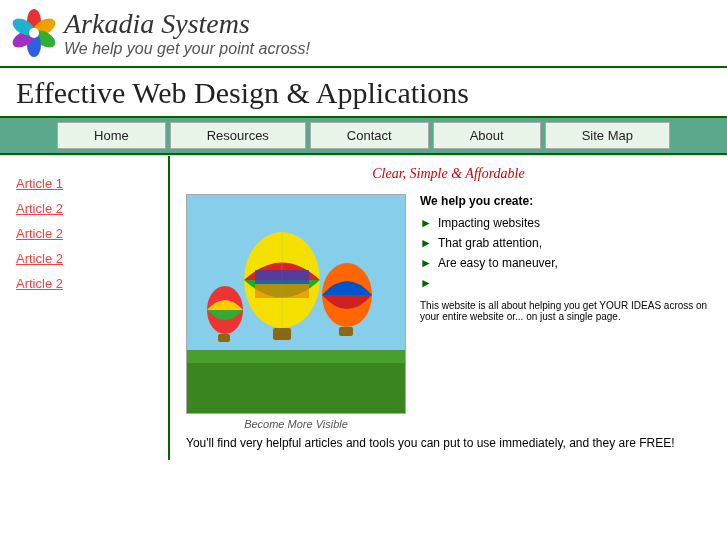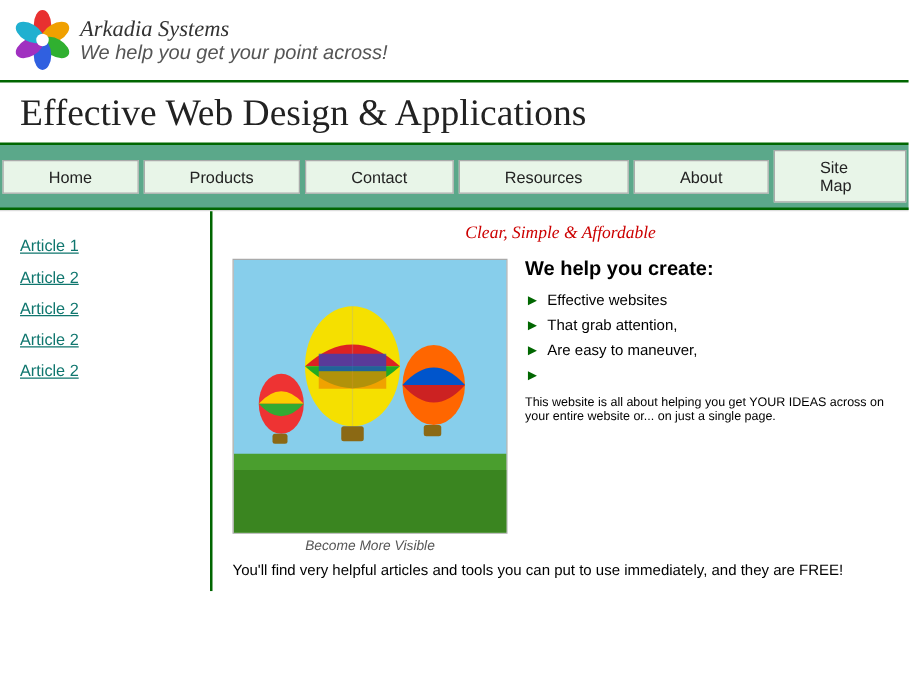--- a/index.html
+++ b/index.html
@@ -10,21 +10,21 @@
       display: flex;
       align-items: center;
       padding: 8px 10px;
       border-bottom: 2px solid #006600;
     }
     #logo-area {
       display: flex;
       flex-direction: column;
     }
     #company-name {
-      font-size: 18px;
+      font-size: 28px;
       font-style: italic;
       color: #333;
       font-family: Georgia, serif;
     }
     #tagline {
       font-size: 16px;
       font-style: italic;
       color: #555;
     }
 
@@ -69,21 +69,21 @@
 
     
     #sidebar {
       width: 170px;
       min-width: 170px;
       border-right: 2px solid #006600;
       padding: 20px 10px 10px 16px;
     }
     .sidebar-link {
       display: block;
-      color: #0f766e;
+      color: #ef4444;
       text-decoration: underline;
       margin-bottom: 10px;
       cursor: pointer;
       font-size: 13px;
     }
 
     
     #content {
       flex: 1;
       padding: 10px 16px 10px 16px;
@@ -128,21 +128,21 @@
     }
 
     #right-section {
       flex: 1;
       font-size: 13px;
     }
 
     #we-help {
       font-weight: bold;
       margin-bottom: 8px;
-      font-size: 16px;
+      font-size: 12px;
     }
 
     .bullet-item {
       display: flex;
       align-items: flex-start;
       margin-bottom: 6px;
       font-size: 12px;
     }
     .bullet-arrow {
       color: #006600;
@@ -188,23 +188,22 @@
     <span id="tagline">We help you get your point across!</span>
   </div>
 </div>
 
 <div id="page-title-bar">
   <h1 id="page-title">Effective Web Design &amp; Applications</h1>
 </div>
 
 <div id="nav-bar">
   <a class="nav-item">Home</a>
-  <a class="nav-item">Products</a>
+  <a class="nav-item">Resources</a>
   <a class="nav-item">Contact</a>
-  <a class="nav-item">Resources</a>
   <a class="nav-item">About</a>
   <a class="nav-item">Site Map</a>
 </div>
 
 <div id="main-layout">
 
   <div id="sidebar">
     <a class="sidebar-link">Article 1</a>
     <a class="sidebar-link">Article 2</a>
     <a class="sidebar-link">Article 2</a>
@@ -248,21 +247,21 @@
           </svg>
         </div>
         <div id="balloon-caption">Become More Visible</div>
       </div>
 
       <div id="right-section">
         <div id="we-help">We help you create:</div>
 
         <div class="bullet-item">
           <span class="bullet-arrow">►</span>
-          <span>Effective websites</span>
+          <span>Impacting websites</span>
         </div>
         <div class="bullet-item">
           <span class="bullet-arrow">►</span>
           <span>That grab attention,</span>
         </div>
         <div class="bullet-item">
           <span class="bullet-arrow">►</span>
           <span>Are easy to maneuver,</span>
         </div>
         <div class="bullet-item">

